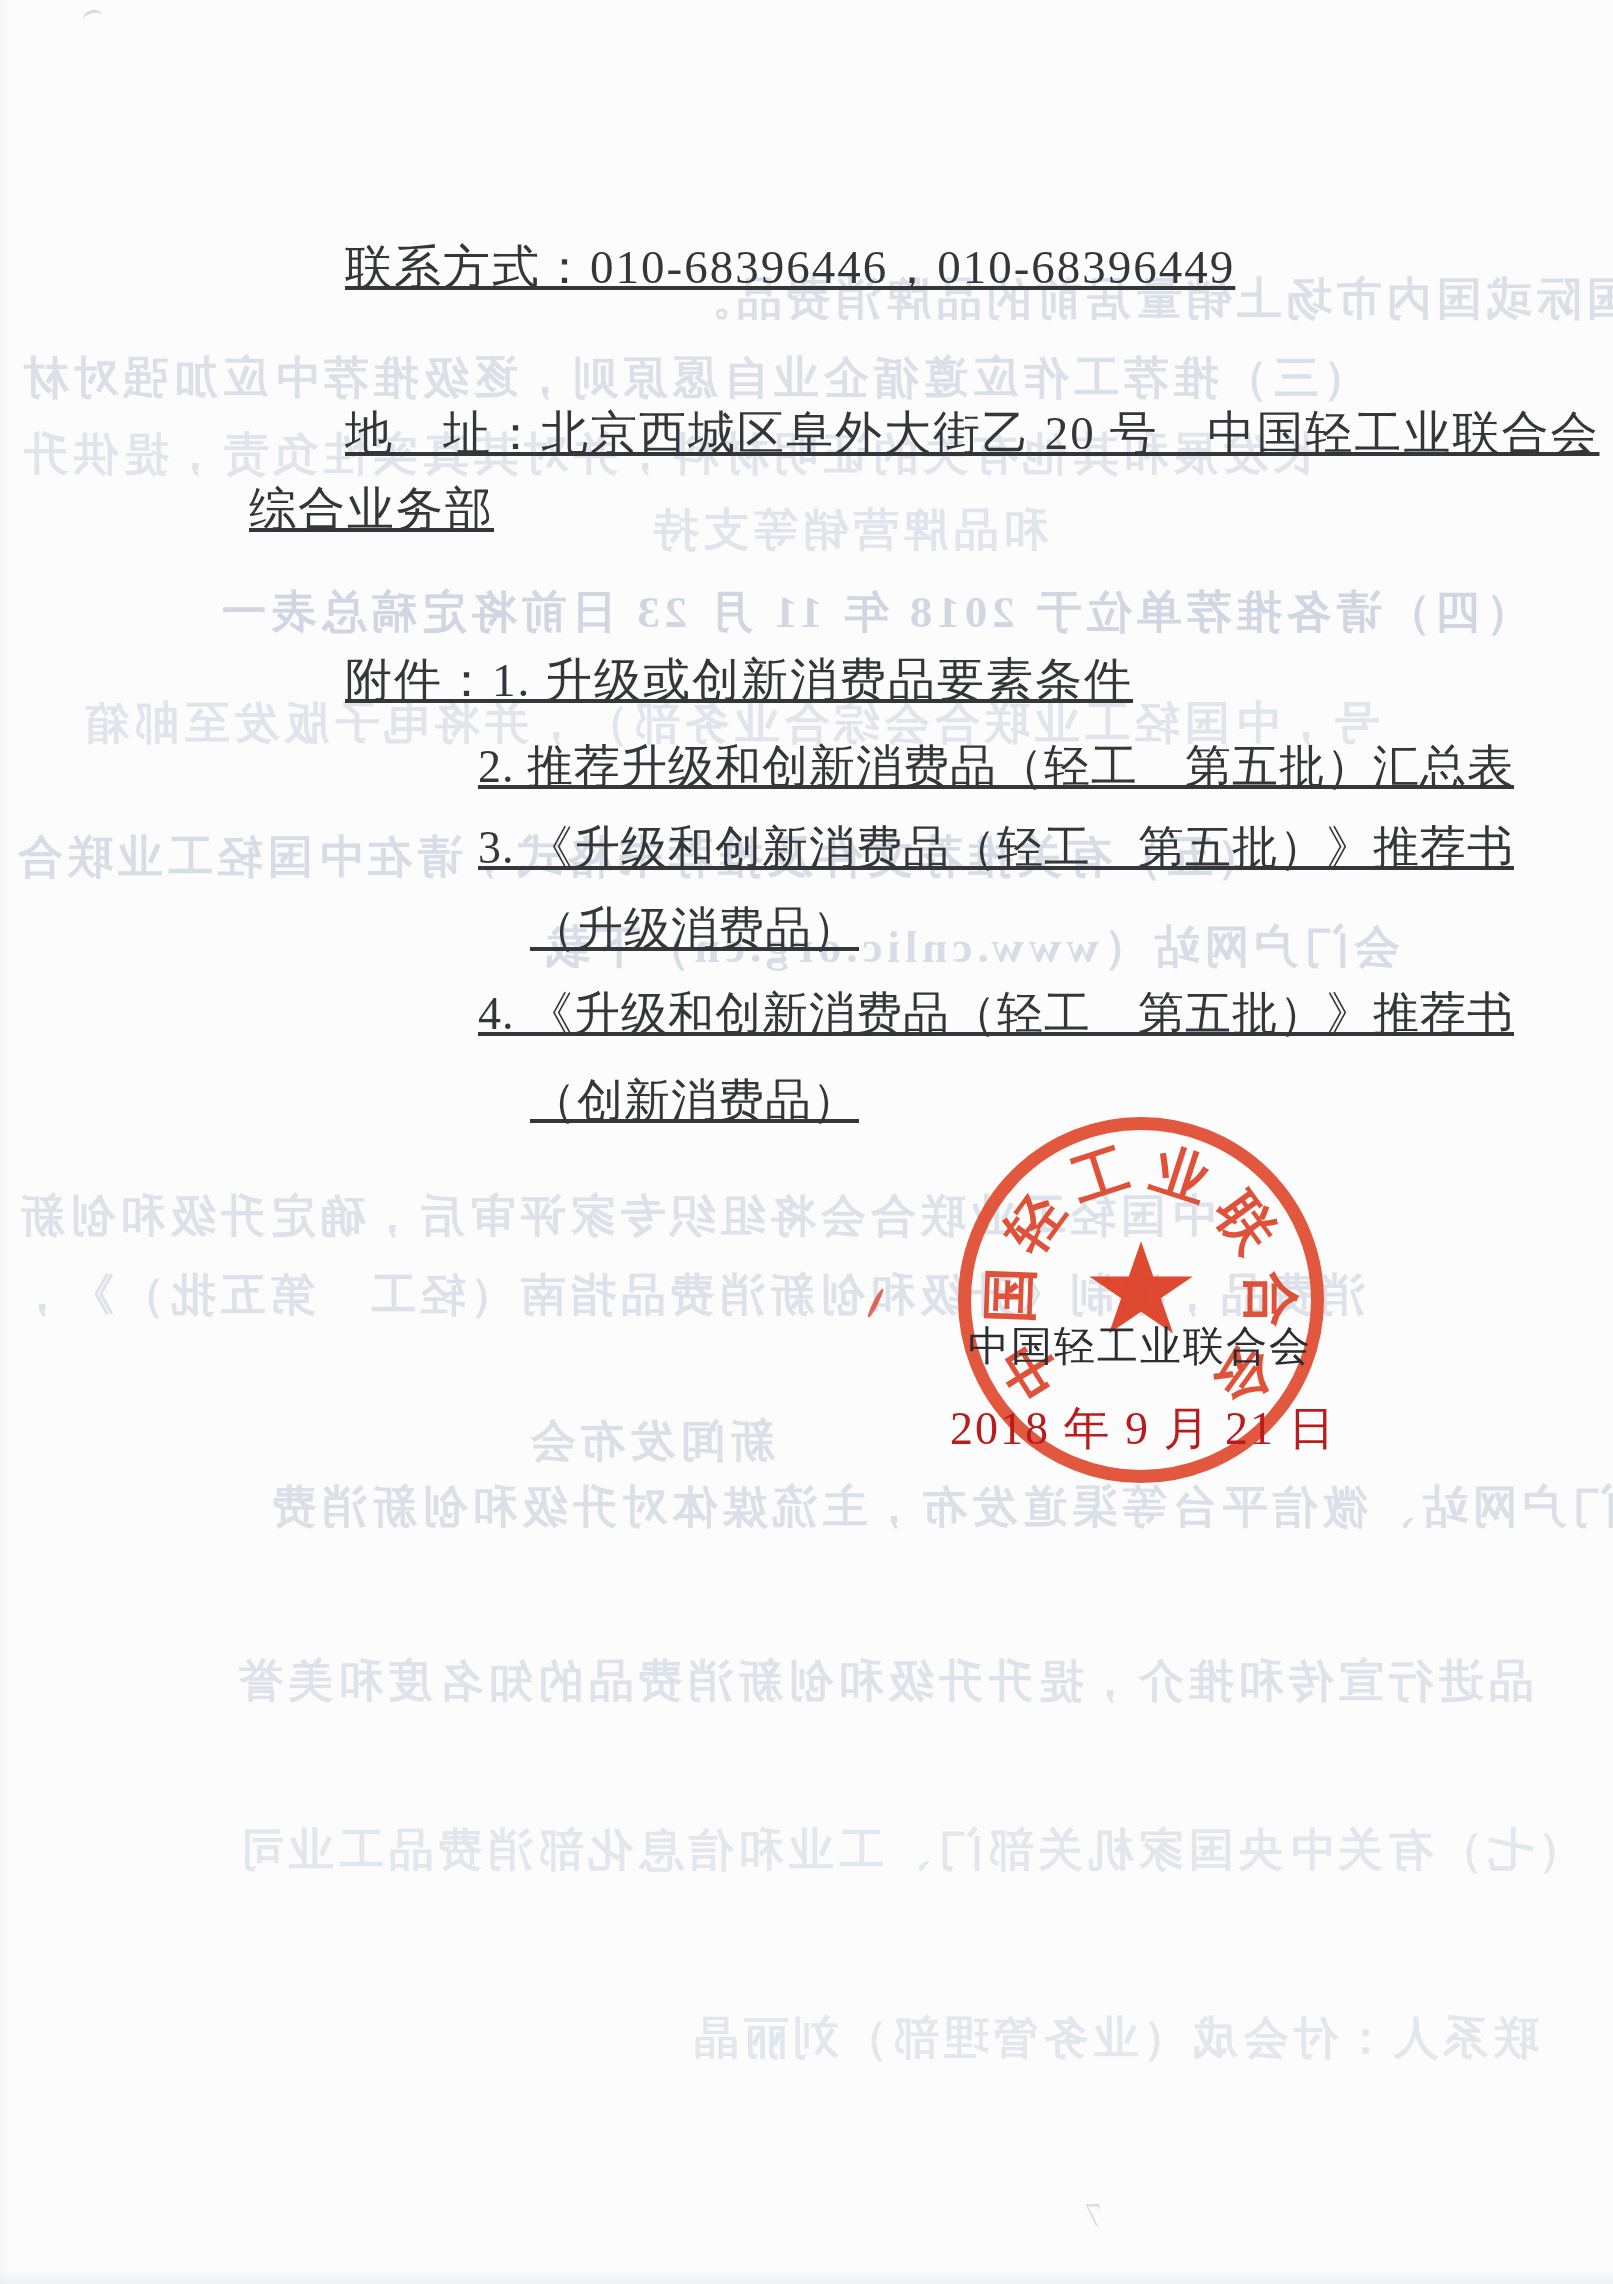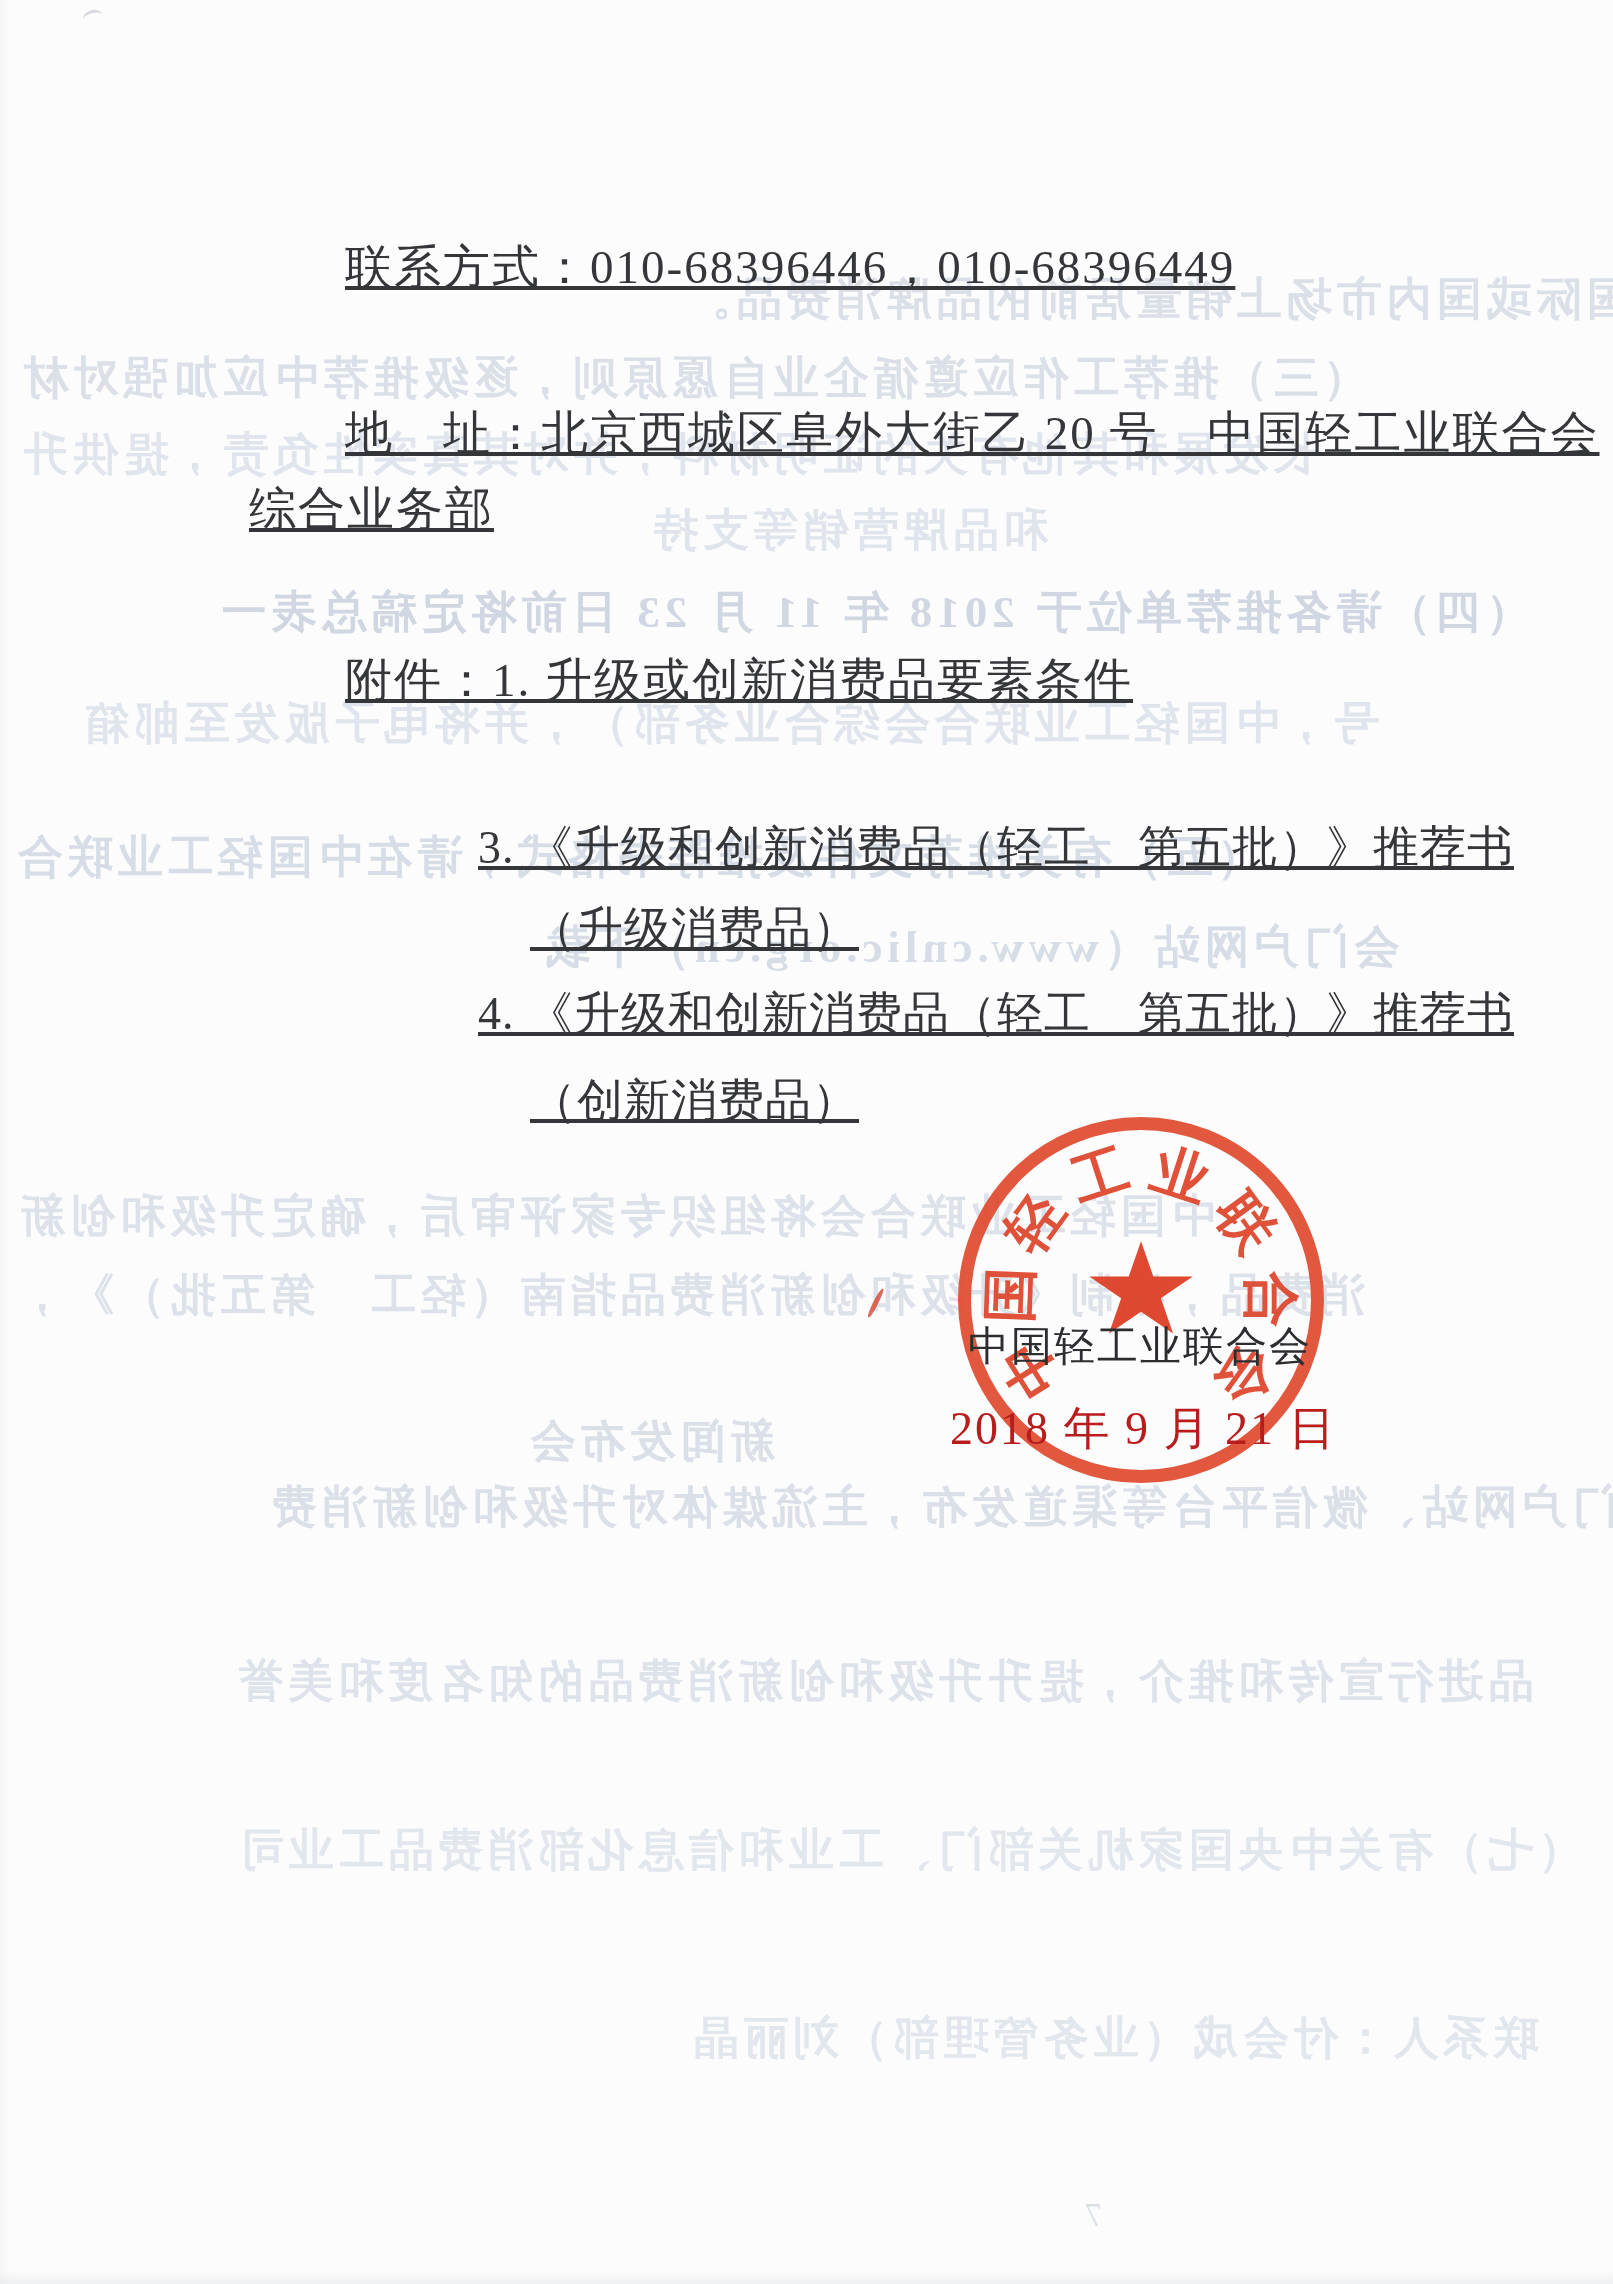--- a/index.html
+++ b/index.html
@@ -107,20 +107,21 @@
   <div class="ghost" style="left:233px;top:1651px;opacity:.27">品进行宣传和推介，提升升级和创新消费品的知名度和美誉</div>
   <div class="ghost" style="left:233px;top:1820px;opacity:.23">（七）有关中央国家机关部门、工业和信息化部消费品工业司</div>
   <div class="ghost" style="left:688px;top:2008px;opacity:.23">联系人：付会成（业务管理部）刘丽晶</div>
   <div class="ghost-pagenum">7</div>
 
   <div class="tl" style="left:345px;top:240px">联系方式：010-68396446，010-68396449</div>
   <div class="tl" style="left:345px;top:406px">地　址：北京西城区阜外大街乙 20 号　中国轻工业联合会</div>
   <div class="tl" style="left:249px;top:482px">综合业务部</div>
 
   <div class="tl" style="left:345px;top:653px">附件：1. 升级或创新消费品要素条件</div>
+  <div class="tl item" style="left:478px;top:741px">2. 推荐升级和创新消费品（轻工　第五批）汇总表</div>
   <div class="tl item" style="left:478px;top:822px">3. 《升级和创新消费品（轻工　第五批）》推荐书</div>
   <div class="tl item" style="left:530px;top:903px">（升级消费品）</div>
   <div class="tl item" style="left:478px;top:988px">4. 《升级和创新消费品（轻工　第五批）》推荐书</div>
   <div class="tl item" style="left:530px;top:1075px">（创新消费品）</div>
 
   <div class="seal">
     <div class="seal-ring"></div>
     <span class="seal-char" style="--a:-122deg">中</span>
     <span class="seal-char" style="--a:-88deg">国</span>
     <span class="seal-char" style="--a:-54deg">轻</span>

